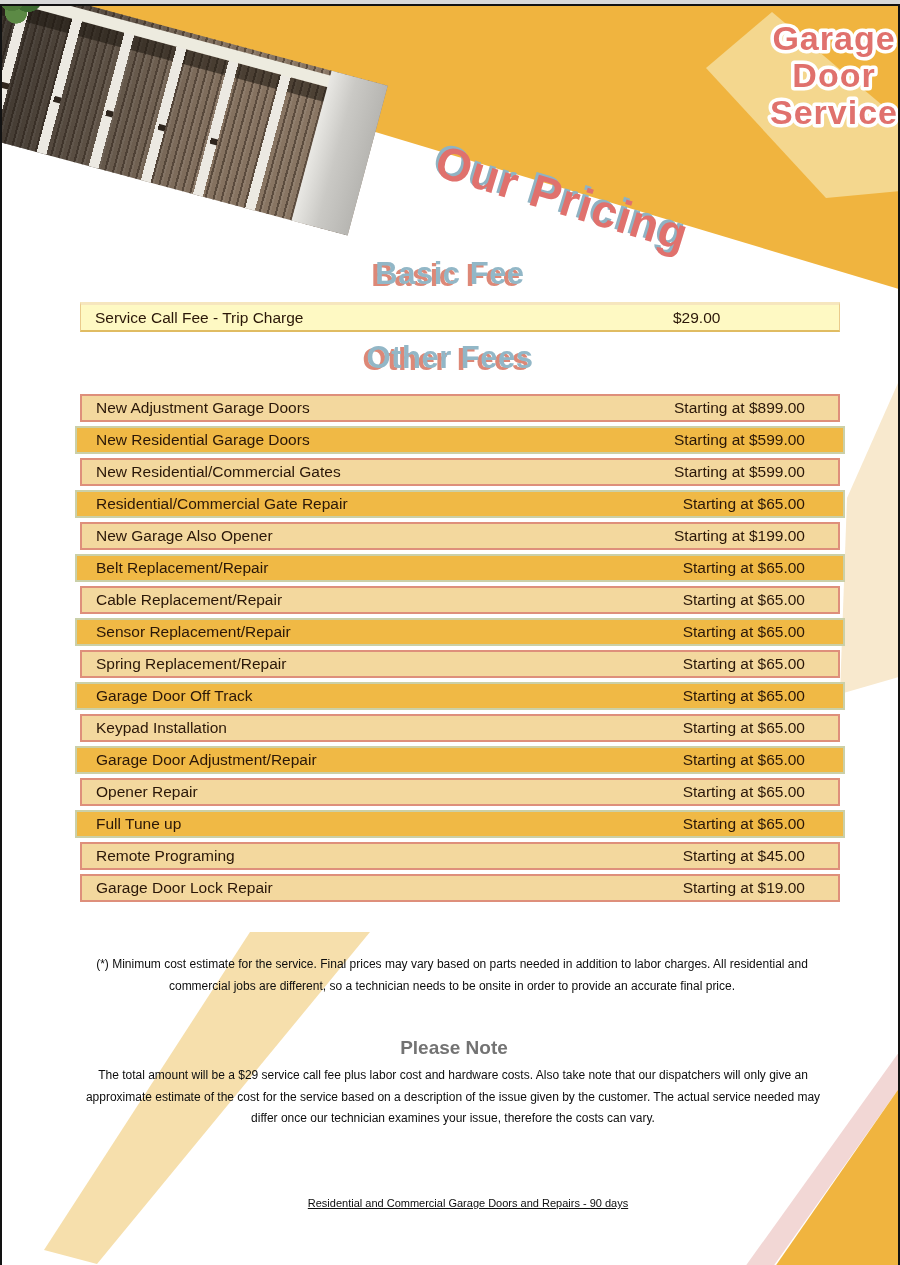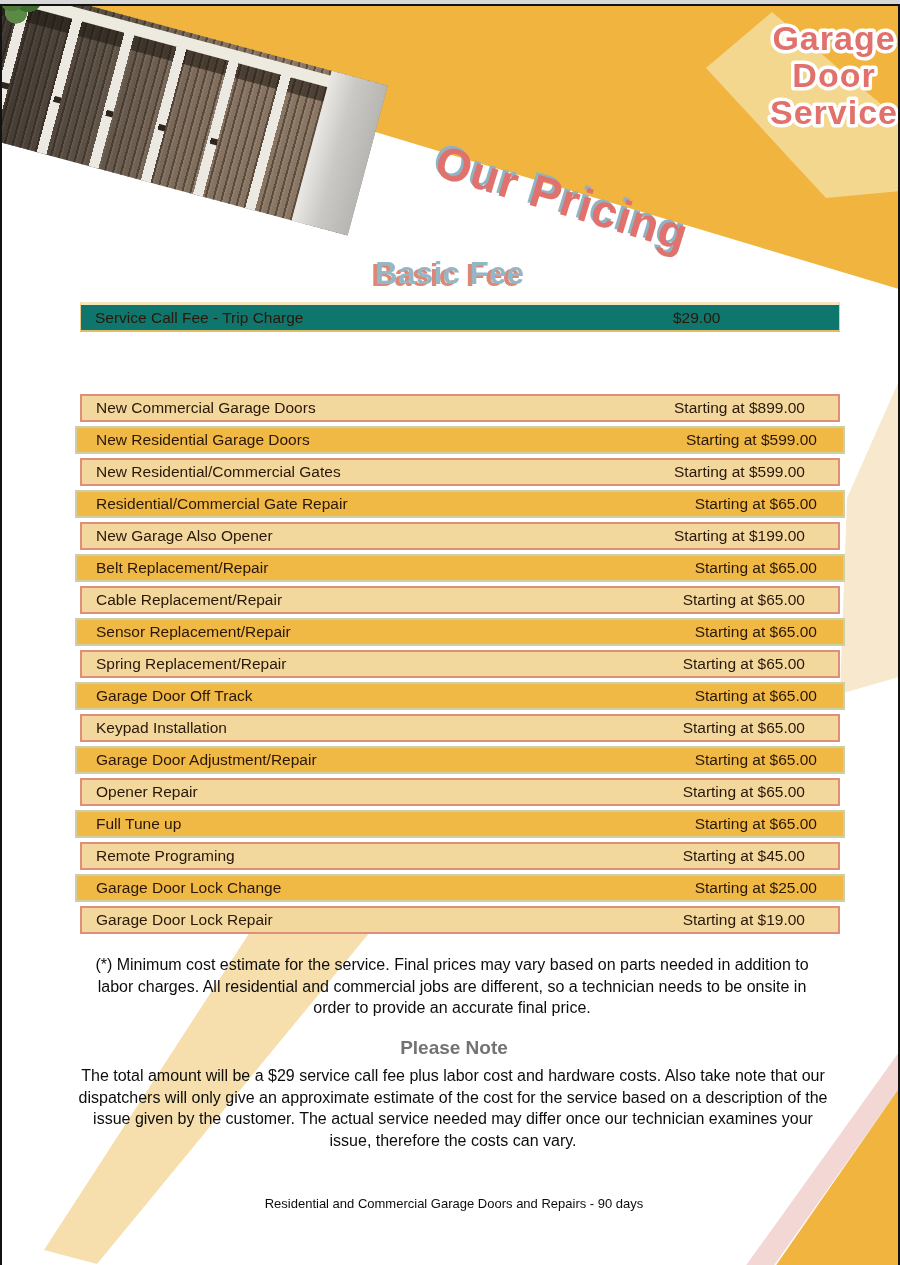--- a/index.html
+++ b/index.html
@@ -49,46 +49,46 @@
   }
   .section-heading{
     position:absolute; left:0; width:100%; text-align:center; z-index:4;
     font-size:31px; font-weight:bold; letter-spacing:.5px;
     color:#92B7C7; text-shadow:-4px 2px 0 #DD8877; white-space:nowrap;
   }
   .h-basic{top:250px;} .h-other{top:334px;}
   
   .trip-row{
     position:absolute; left:78px; top:296px; width:760px; height:30px; z-index:4;
-    box-sizing:border-box; background:#0f766e;
+    box-sizing:border-box; background:#fef9c3;
     border:1px solid #EACB8C; border-top:3px solid #F6E6BE; border-bottom:2px solid #E0BC62;
     font-size:15.5px; color:#2A1708; display:flex; align-items:center;
   }
   .trip-row .svc{padding-left:14px;}
   .trip-row .prc{position:absolute; left:592px;}
   .fees{position:absolute; left:78px; top:388px; width:760px; z-index:4;}
   .fee-row{
     position:relative; height:28px; margin-bottom:4px; box-sizing:border-box;
     font-size:15.5px; color:#2A1708;
     display:flex; align-items:center; justify-content:space-between;
     padding:0 33px 0 14px;
   }
   .row-light{background:#F3D89E; border:2px solid #DE8F7B;}
   .row-dark{background:#F0B945; border:2px solid #CBD0A8;
-    margin-left:-5px; margin-right:-5px; padding:0 26px 0 19px;}
+    margin-left:-5px; margin-right:-5px; padding:0 38px 0 19px;}
   
   .note-text{position:absolute; text-align:center; color:#0d0d0d; z-index:5;
-    font-size:16px; line-height:21.5px;}
+    font-size:12px; line-height:21.5px;}
   .disclaimer{top:948px; left:90px; width:720px;}
   .red-heading{position:absolute; left:4px; width:100%; text-align:center; z-index:5;
     font-size:19px; font-weight:bold; color:#737373;}
   .h-please{top:1031px;}
   .please-body{top:1059px; left:76px; width:750px;}
   .h-warranty{top:1157px;}
-  .warranty-body{top:1187px; left:92px; width:720px; font-size:13px;}
+  .warranty-body{top:1187px; left:106px; width:720px; font-size:11px;text-decoration:underline;}
 </style>
 </head>
 <body>
 
 <div class="page">
 
   <svg class="bg-svg" width="900" height="1265" viewBox="0 0 900 1265">
     <polygon points="0,0 900,0 900,284 0,14" fill="#F0B43F"></polygon>
     <polygon points="770,6 704,62 824,192 900,185 900,116" fill="#F4D78E"></polygon>
     <polygon points="845,492 900,368 900,670 838,688" fill="#F8E9CE"></polygon>
@@ -113,23 +113,24 @@
   </svg>
 
   <div class="our-pricing">Our Pricing</div>
 
   <div class="section-heading h-basic">Basic Fee</div>
   <div class="trip-row">
     <span class="svc">Service Call Fee - Trip Charge</span>
     <span class="prc">$29.00</span>
   </div>
 
+  <div class="section-heading h-other">Other Fees</div>
   <div class="fees">
       <div class="fee-row row-light">
-      <span class="svc">New Commercial Garage Doors</span>
+      <span class="svc">New Adjustment Garage Doors</span>
       <span class="prc">Starting at $899.00</span>
     </div>
       <div class="fee-row row-dark">
       <span class="svc">New Residential Garage Doors</span>
       <span class="prc">Starting at $599.00</span>
     </div>
       <div class="fee-row row-light">
       <span class="svc">New Residential/Commercial Gates</span>
       <span class="prc">Starting at $599.00</span>
     </div>
@@ -174,24 +175,20 @@
       <span class="prc">Starting at $65.00</span>
     </div>
       <div class="fee-row row-dark">
       <span class="svc">Full Tune up</span>
       <span class="prc">Starting at $65.00</span>
     </div>
       <div class="fee-row row-light">
       <span class="svc">Remote Programing</span>
       <span class="prc">Starting at $45.00</span>
     </div>
-      <div class="fee-row row-dark">
-      <span class="svc">Garage Door Lock Change</span>
-      <span class="prc">Starting at $25.00</span>
-    </div>
       <div class="fee-row row-light">
       <span class="svc">Garage Door Lock Repair</span>
       <span class="prc">Starting at $19.00</span>
     </div>
     </div>
 
   <div class="note-text disclaimer">(*) Minimum cost estimate for the service. Final prices may vary based on parts needed in addition to labor charges. All residential and commercial jobs are different, so a technician needs to be onsite in order to provide an accurate final price.</div>
 
   <div class="red-heading h-please">Please Note</div>
   <div class="note-text please-body">The total amount will be a $29 service call fee plus labor cost and hardware costs. Also take note that our dispatchers will only give an approximate estimate of the cost for the service based on a description of the issue given by the customer. The actual service needed may differ once our technician examines your issue, therefore the costs can vary.</div>

